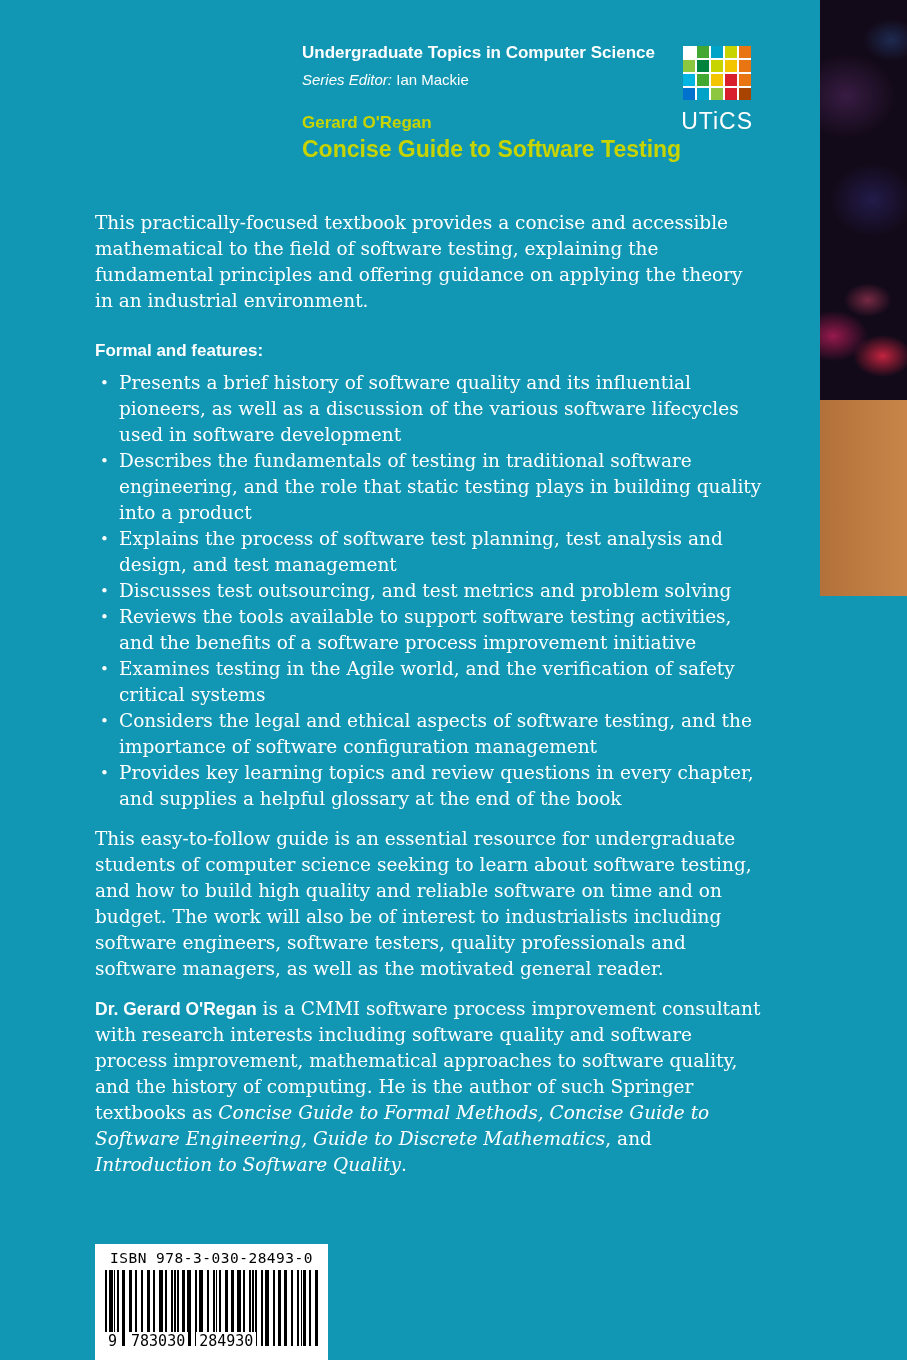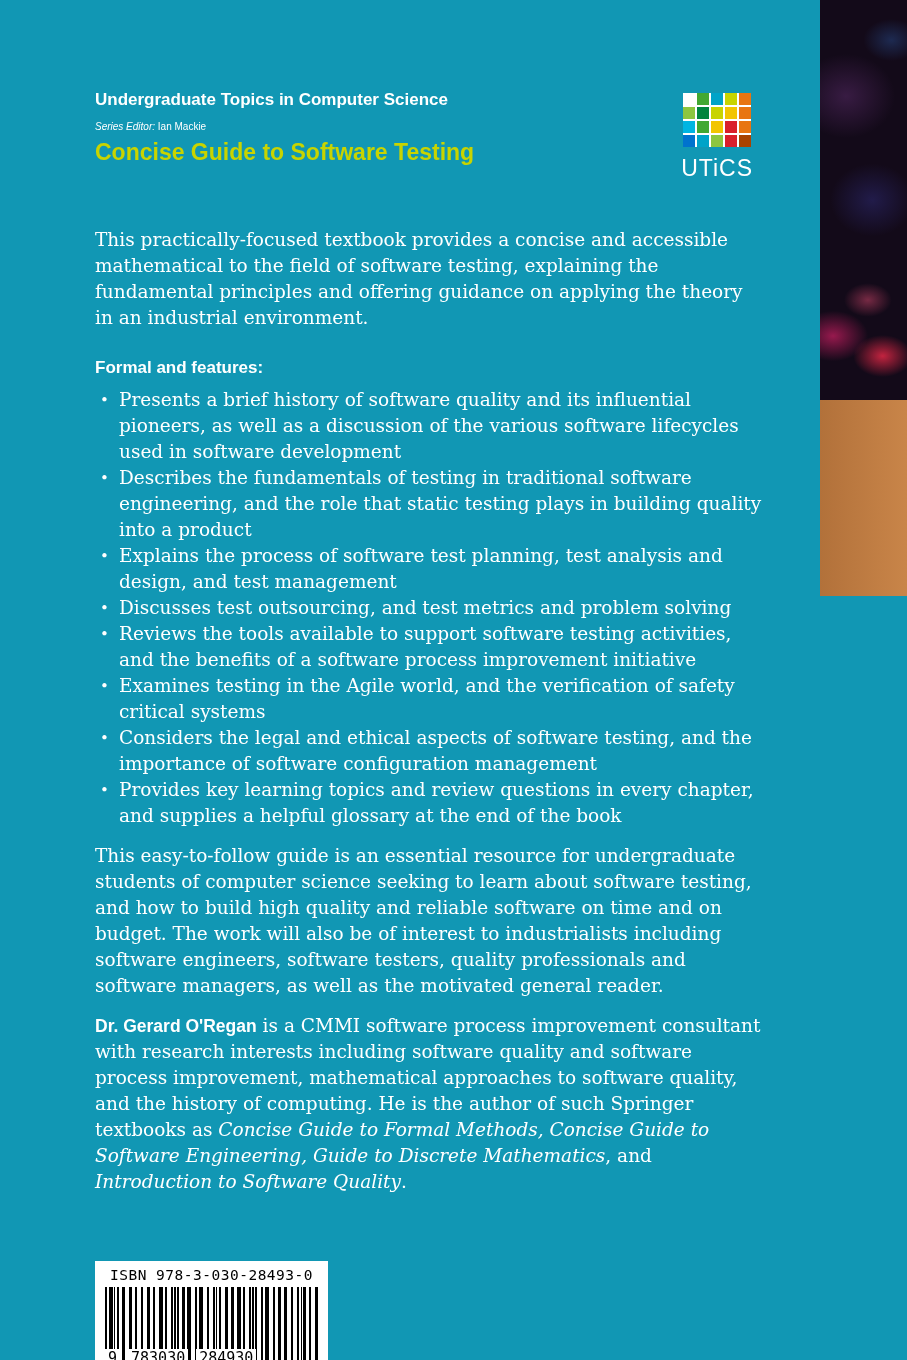--- a/index.html
+++ b/index.html
@@ -29,24 +29,24 @@
     background:linear-gradient(90deg,#b2713a,#c98549);
   }
 
   .content {
     position:relative;
     padding:42px 0 0 95px;
     width:765px; 
   }
 
   
-  .header-row { display:flex; justify-content:space-between; align-items:flex-start;margin-top:47px; }
+  .header-row { display:flex; justify-content:flex-end; align-items:flex-start; }
   .header-text { font-family:"Liberation Sans", sans-serif; }
   .series-title { font-size:17px; font-weight:bold; line-height:22px; }
-  .series-editor { font-size:10px; line-height:20px; margin-top:6px; }
+  .series-editor { font-size:15px; line-height:20px; margin-top:6px; }
   .series-editor .lbl { font-style:italic; }
   .author { margin-top:22px; font-size:17px; font-weight:bold; line-height:22px; color:#c8d400; }
   .book-title { font-size:23px; font-weight:bold; line-height:30px; color:#c8d400; }
 
   .logo-block { margin-right:12px; text-align:center; }
   .logo-grid {
     display:grid;
     grid-template-columns:repeat(5, 12px);
     grid-auto-rows:12px;
     gap:2px;
@@ -116,20 +116,21 @@
 
 <div class="content">
 
   <div class="header-row">
     <div class="header-text">
       <div class="series-title">Undergraduate Topics in Computer Science</div>
       <div class="series-editor">
         <span class="lbl">Series Editor:</span>
         <span>Ian Mackie</span>
       </div>
+      <div class="author">Gerard O'Regan</div>
       <div class="book-title">Concise Guide to Software Testing</div>
     </div>
     <div class="logo-block">
       <div class="logo-grid">
           <div style="background: rgb(255, 255, 255);"></div>
           <div style="background: rgb(67, 168, 50);"></div>
           <div style="background: rgb(0, 163, 200);"></div>
           <div style="background: rgb(200, 212, 0);"></div>
           <div style="background: rgb(232, 117, 17);"></div>
           <div style="background: rgb(141, 198, 63);"></div>

